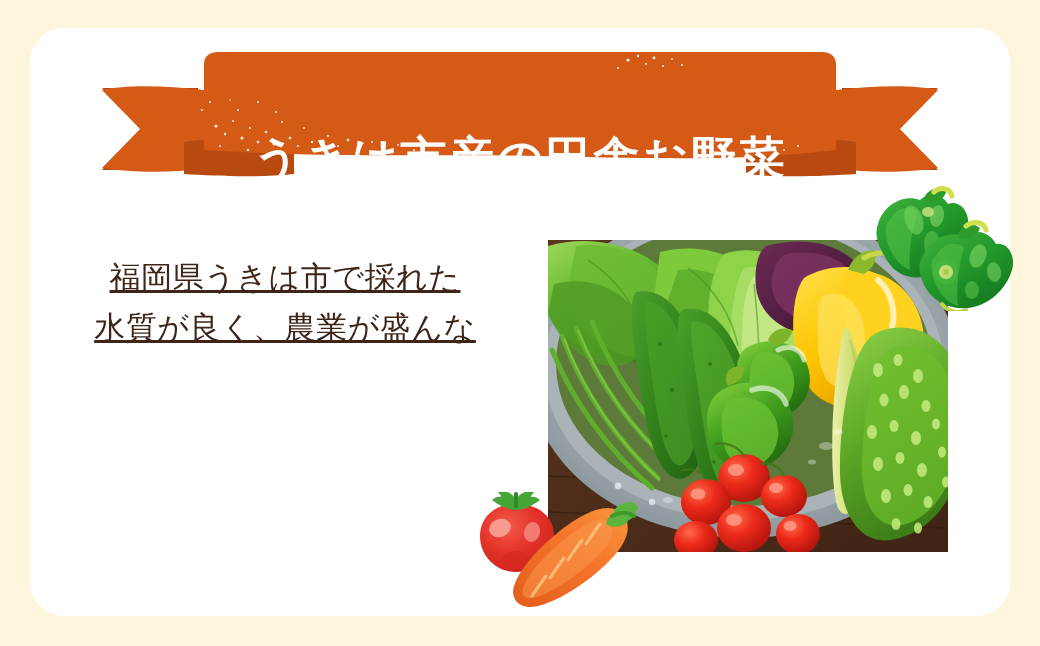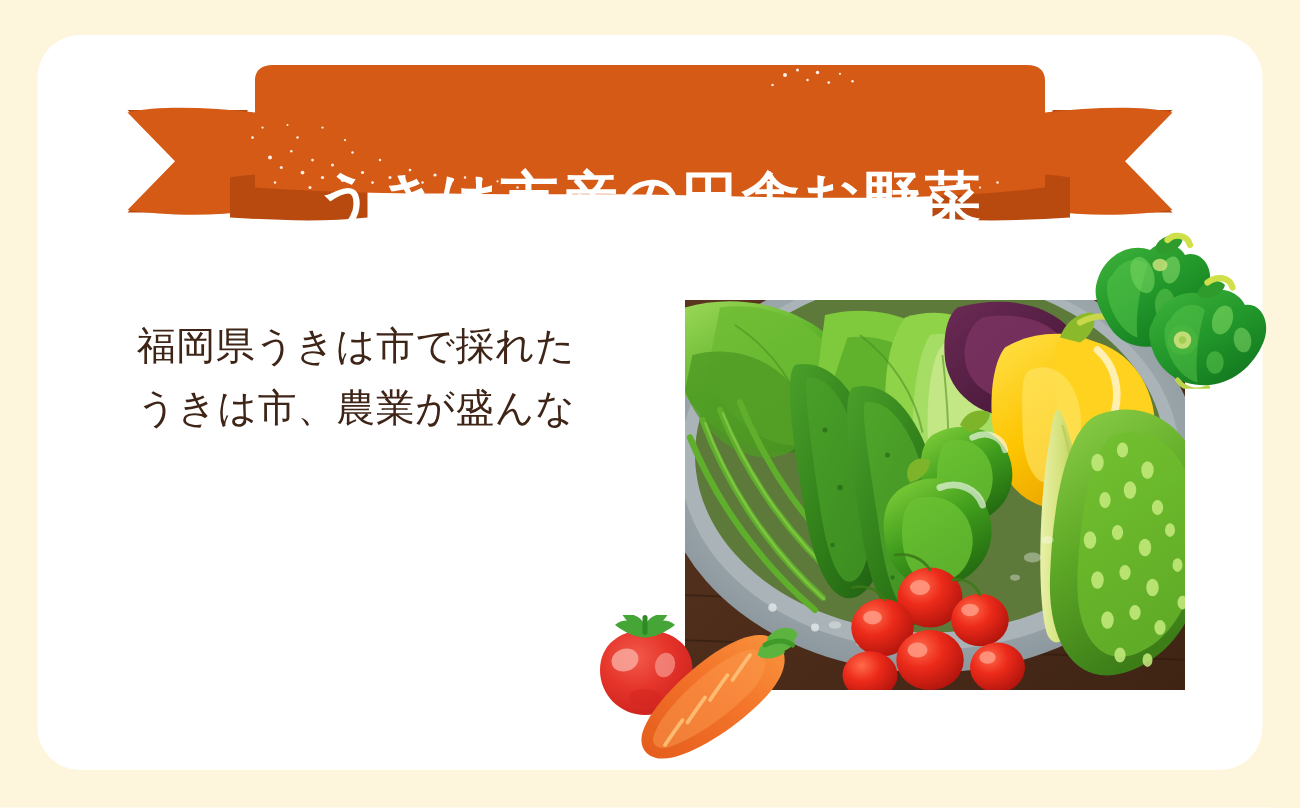--- a/index.html
+++ b/index.html
@@ -59,21 +59,21 @@
     left: 60px;
     top: 252px;
     width: 450px;
     text-align: center;
     color: #3e2517;
     font-size: 31px;
     line-height: 1.62;
     letter-spacing: 0.5px;
     font-family: "DejaVu Sans", "Liberation Sans", sans-serif;
   }
-  #body-copy .line { display: block; white-space: nowrap; }
+  #body-copy .line { display: block; white-space: nowrap; text-decoration: underline; }
 
   
   #photo {
     position: absolute;
     left: 548px;
     top: 240px;
     width: 400px;
     height: 312px;
     overflow: hidden;
     background: #4d2f1c;
@@ -178,21 +178,21 @@
       <circle cx="668" cy="97" r="1.1"></circle>
         <circle cx="652" cy="101" r="0.9"></circle>
     </g>
   </svg>
 
   <div id="banner-title">うきは市産の田舎お野菜</div>
 </div>
 
 <div id="body-copy">
   <span class="line">福岡県うきは市で採れた</span>
-  <span class="line">うきは市、農業が盛んな</span>
+  <span class="line">水質が良く、農業が盛んな</span>
 </div>
 
 <div id="photo">
   <svg viewBox="0 0 400 312" xmlns="http://www.w3.org/2000/svg">
     <defs>
       <radialGradient id="bowl" cx="50%" cy="45%" r="72%">
         <stop offset="0%" stop-color="#b9c2c6"></stop>
         <stop offset="62%" stop-color="#9aa5aa"></stop>
         <stop offset="100%" stop-color="#76828a"></stop>
       </radialGradient>

